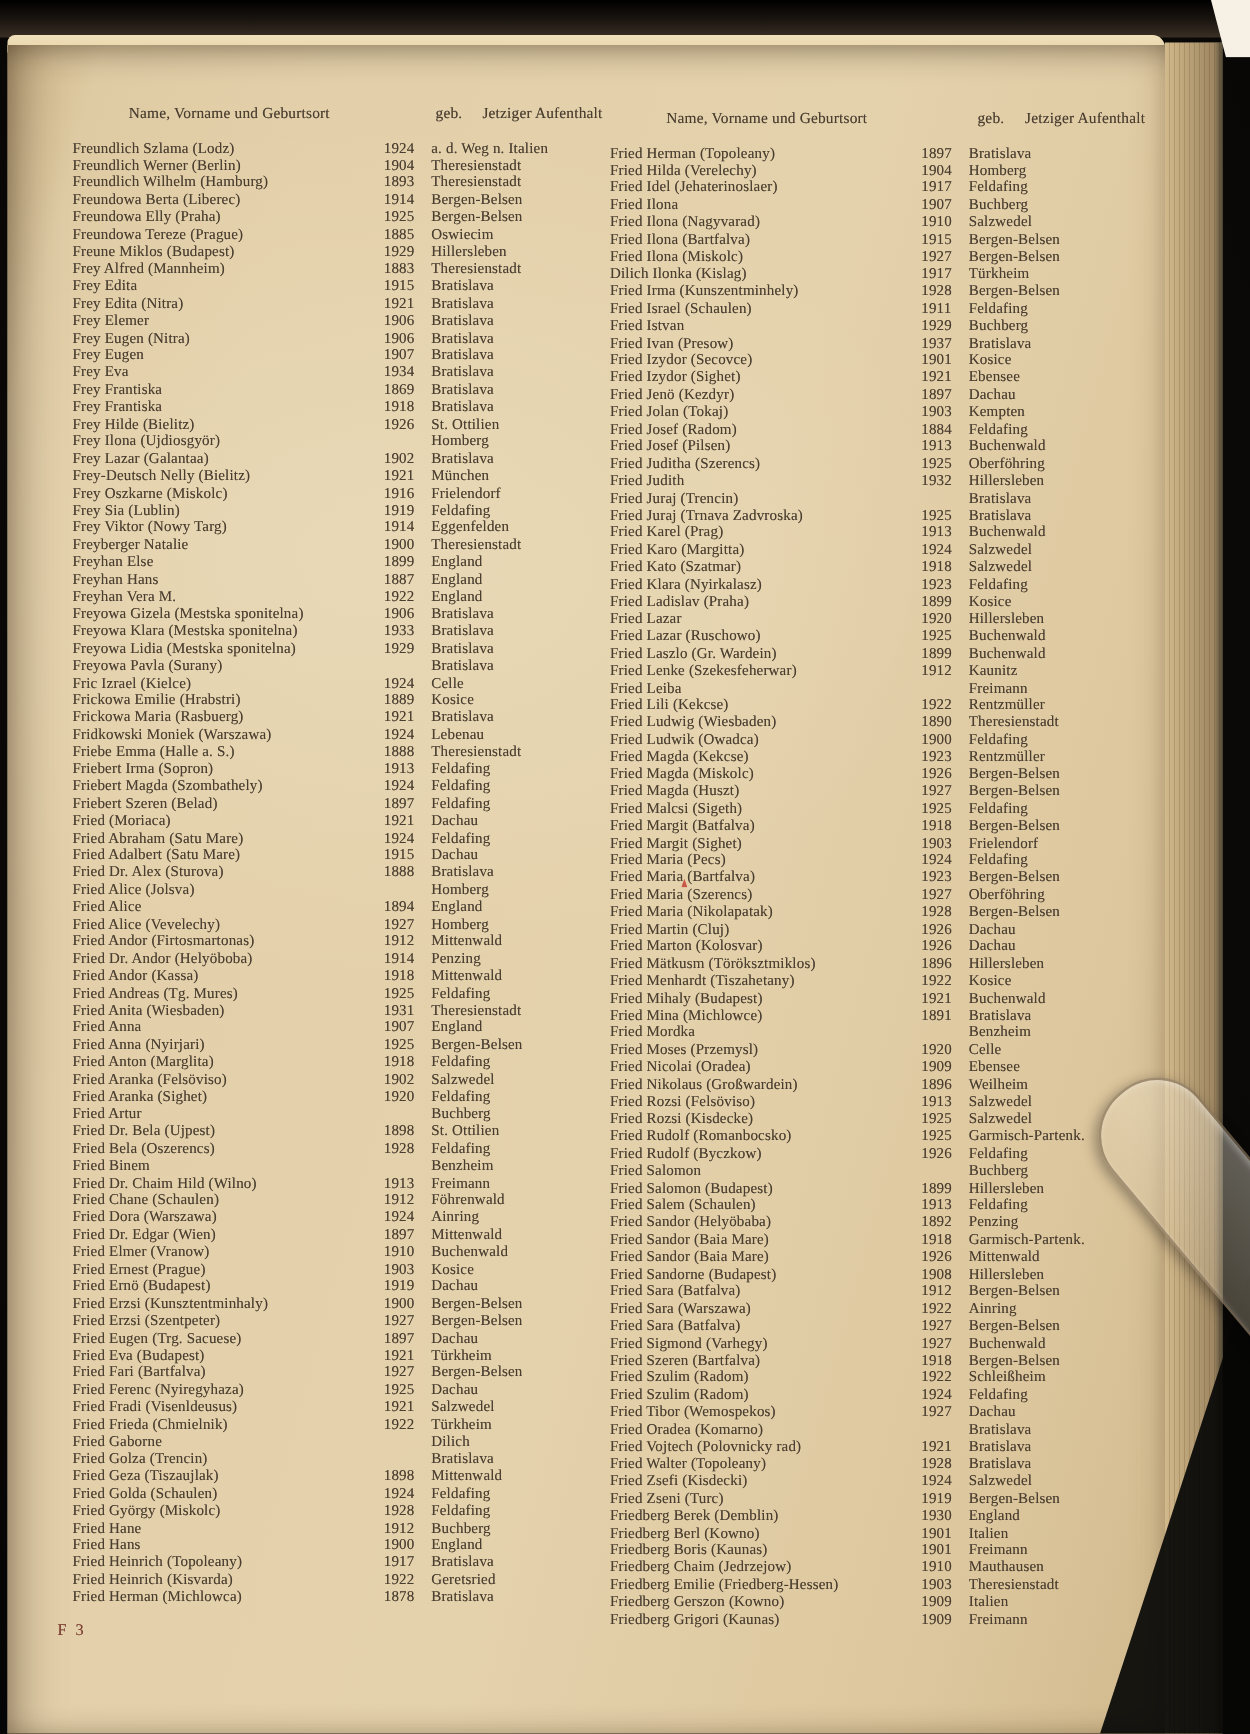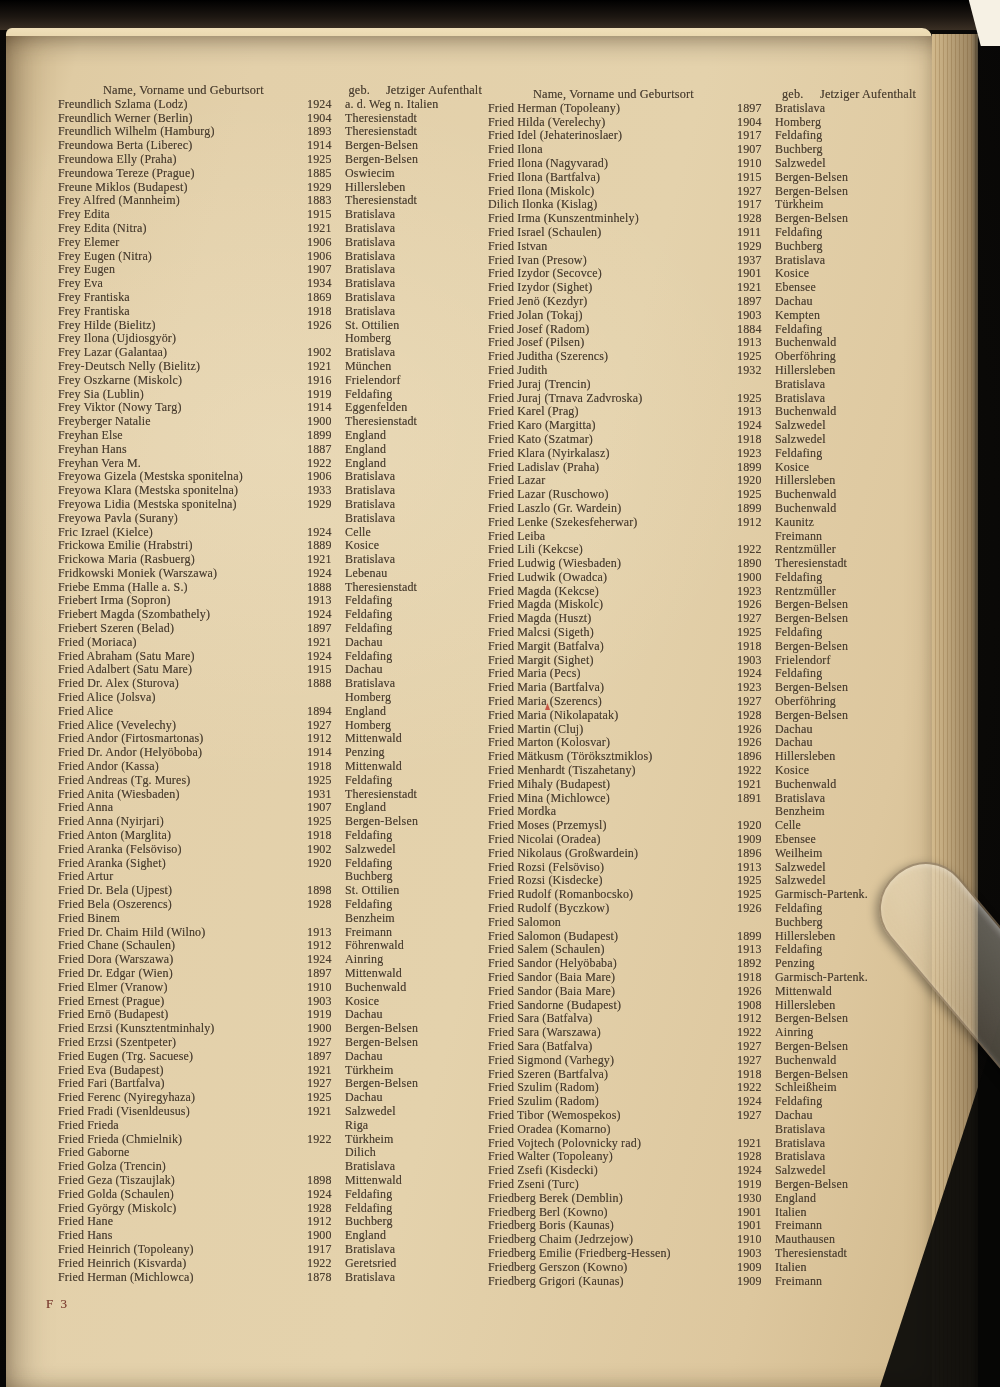--- a/index.html
+++ b/index.html
@@ -43,21 +43,21 @@
     background:linear-gradient(rgba(245,238,220,.38),rgba(225,210,180,.30));
     border:2px solid rgba(110,90,65,.55);
     box-shadow:0 4px 10px rgba(0,0,0,.35), inset 0 2px 6px rgba(255,255,255,.35);}
   
   .col{position:absolute;color:#4a3e30;font-size:12px;line-height:13.8px;
     letter-spacing:.15px;white-space:nowrap;
     text-shadow:0 0 .5px rgba(74,62,48,.55);}
   .col-left{left:58px;top:84px;width:424px;}
   .col-right{left:488px;top:88px;width:440px;}
   .hdr{display:flex;font-size:12.3px;margin-left:45px;}
-  .rows{}
+  .rows{margin-top:14px;}
   .row{display:flex;}
   .c-name{width:249px;overflow:visible;}
   .c-geb{width:38px;}
   .c-res{flex:1;}
   
   .red-mark{position:absolute;left:545px;top:703px;width:5px;height:7px;
     background:#c23a2c;clip-path:polygon(0 100%,50% 0,100% 100%);opacity:.8;}
   
   .footer-marker{position:absolute;left:46px;top:1296px;color:#7e4134;
     font-size:13px;letter-spacing:2px;text-shadow:0 0 .5px rgba(126,65,52,.6);text-align:right;}
@@ -444,25 +444,20 @@
         <span class="c-name">Fried Ferenc (Nyiregyhaza)</span>
         <span class="c-geb">1925</span>
         <span class="c-res">Dachau</span>
       </div>
       <div class="row">
         <span class="c-name">Fried Fradi (Visenldeusus)</span>
         <span class="c-geb">1921</span>
         <span class="c-res">Salzwedel</span>
       </div>
       <div class="row">
-        <span class="c-name">Fried Frieda</span>
-        <span class="c-geb"></span>
-        <span class="c-res">Riga</span>
-      </div>
-      <div class="row">
         <span class="c-name">Fried Frieda (Chmielnik)</span>
         <span class="c-geb">1922</span>
         <span class="c-res">Türkheim</span>
       </div>
       <div class="row">
         <span class="c-name">Fried Gaborne</span>
         <span class="c-geb"></span>
         <span class="c-res">Dilich</span>
       </div>
       <div class="row">

